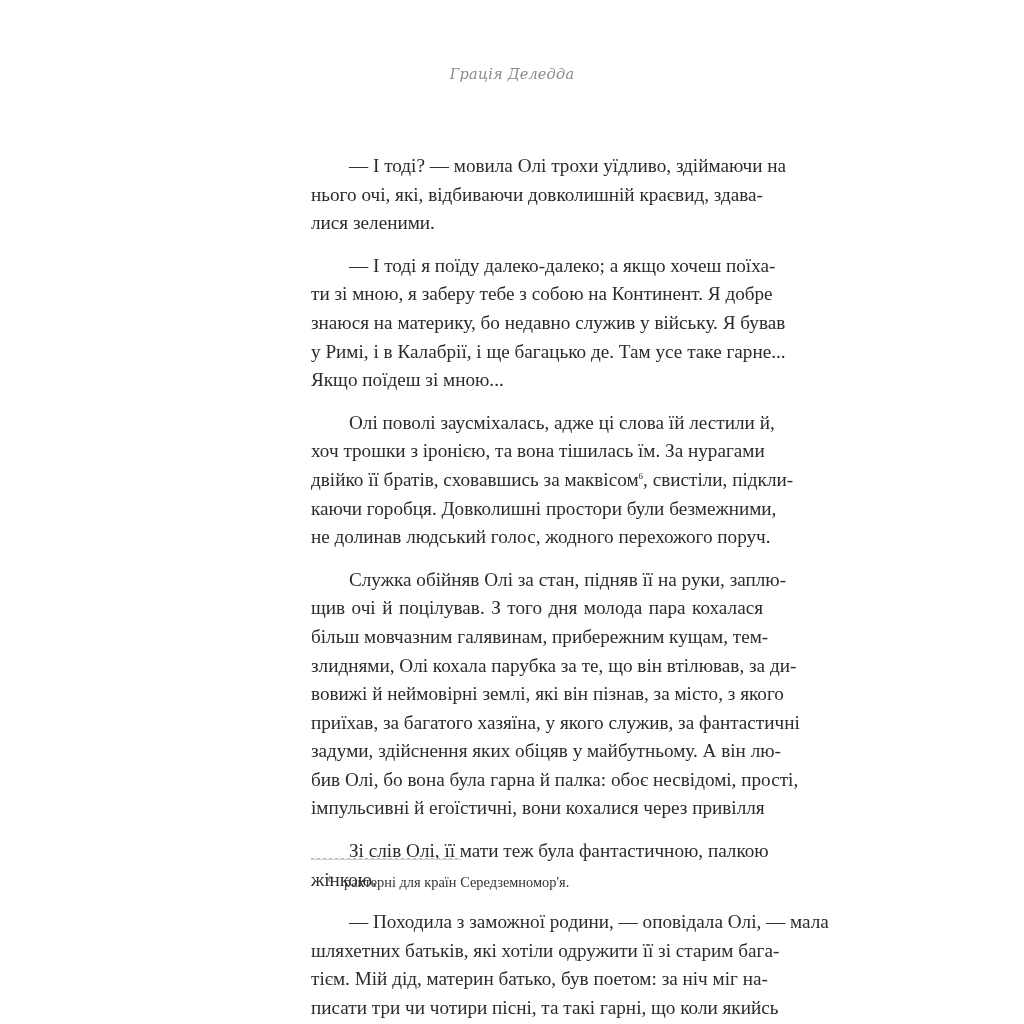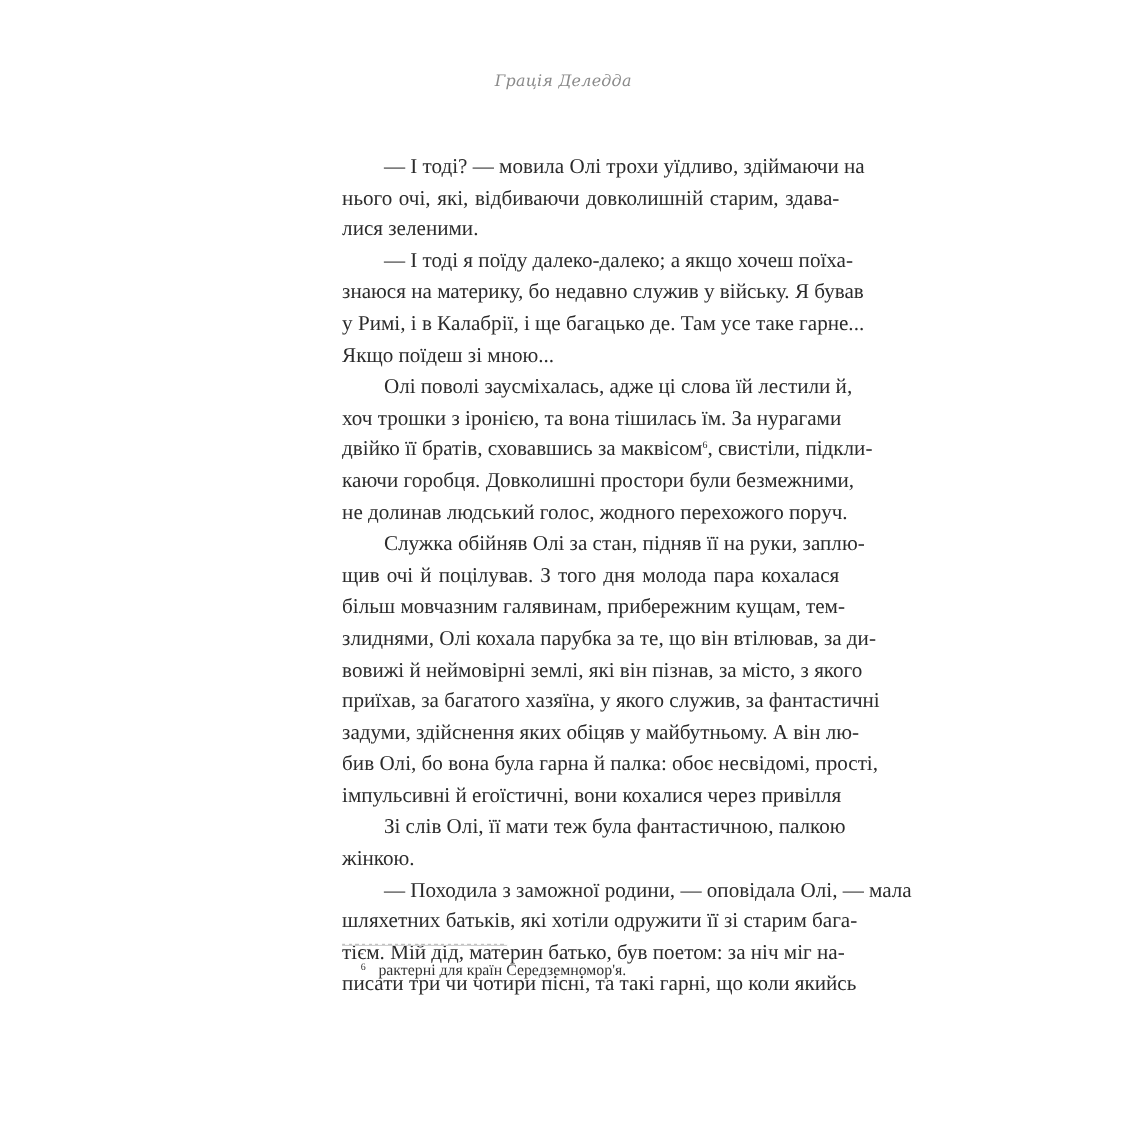--- a/index.html
+++ b/index.html
@@ -10,21 +10,21 @@
     text-align: center; font-family: "DejaVu Serif", serif; font-style: italic;
     font-size: 14.5px; color: #8a8a8a; letter-spacing: 0.2px;
   }
   .body-text {
     position: absolute; left: 311px; top: 138px; width: 452px;
     font-family: "Liberation Serif", serif; font-size: 19.2px; line-height: 28.6px;
     color: #2b2b2b;
   }
   .line { display: block; white-space: nowrap; text-align: justify; text-align-last: justify; height: 28.6px; }
   .line.last { text-align-last: left; }
-  .line.indent { padding-left: 38px; }
+  .line.indent { padding-left: 38px; margin-top: 14px; }
   sup.fn { font-size: 9px; vertical-align: 7px; line-height: 0; }
   .fn-rule {
     position: absolute; left: 311px; top: 858px; width: 150px; height: 4px;
     background-image: repeating-linear-gradient(90deg, #bbb 0 3px, transparent 3px 6px);
     border-bottom: 1px solid #cfcfcf; height: 1px;
   }
   .footnote {
     position: absolute; left: 311px; top: 872px; width: 452px;
     font-family: "Liberation Serif", serif; font-size: 14.4px; line-height: 20px; color: #333;
   }
@@ -37,23 +37,24 @@
   }
 </style>
 </head>
 <body>
 
 <div class="page">
   <div class="running-head">Грація Деледда</div>
 
   <div class="body-text" id="body-text">
       <span class="line indent">— І тоді? — мовила Олі трохи уїдливо, здіймаючи на</span>
-      <span class="line">нього очі, які, відбиваючи довколишній старим, здава-</span>
+      <span class="line">нього очі, які, відбиваючи довколишній краєвид, здава-</span>
       <span class="line last">лися зеленими.</span>
       <span class="line indent">— І тоді я поїду далеко-далеко; а якщо хочеш поїха-</span>
+      <span class="line">ти зі мною, я заберу тебе з собою на Континент. Я добре</span>
       <span class="line">знаюся на материку, бо недавно служив у війську. Я бував</span>
       <span class="line">у Римі, і в Калабрії, і ще багацько де. Там усе таке гарне...</span>
       <span class="line last">Якщо поїдеш зі мною...</span>
       <span class="line indent">Олі поволі заусміхалась, адже ці слова їй лестили й,</span>
       <span class="line">хоч трошки з іронією, та вона тішилась їм. За нурагами</span>
       <span class="line">двійко її братів, сховавшись за маквісом<sup class="fn">6</sup>, свистіли, підкли-</span>
       <span class="line">каючи горобця. Довколишні простори були безмежними,</span>
       <span class="line last">не долинав людський голос, жодного перехожого поруч.</span>
       <span class="line indent">Служка обійняв Олі за стан, підняв її на руки, заплю-</span>
       <span class="line">щив очі й поцілував. З того дня молода пара кохалася</span>

